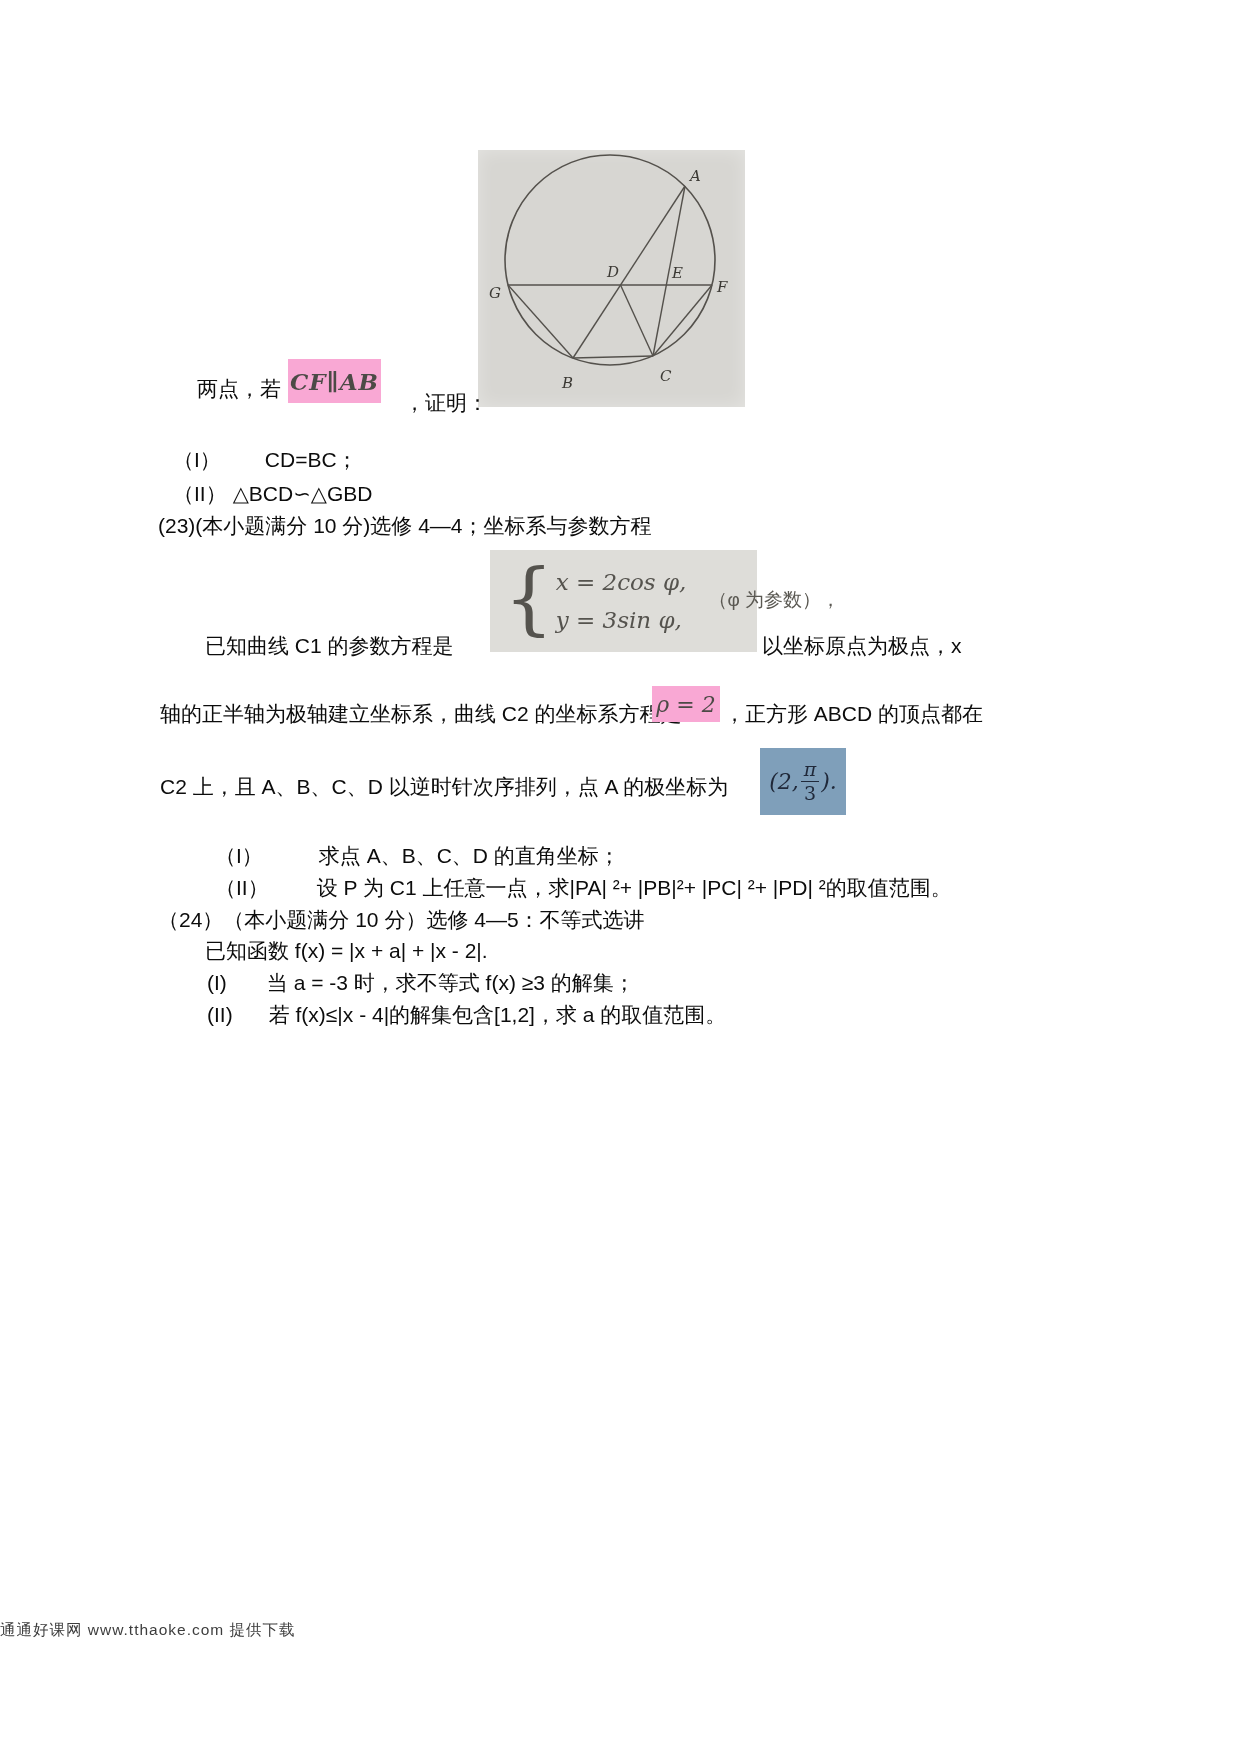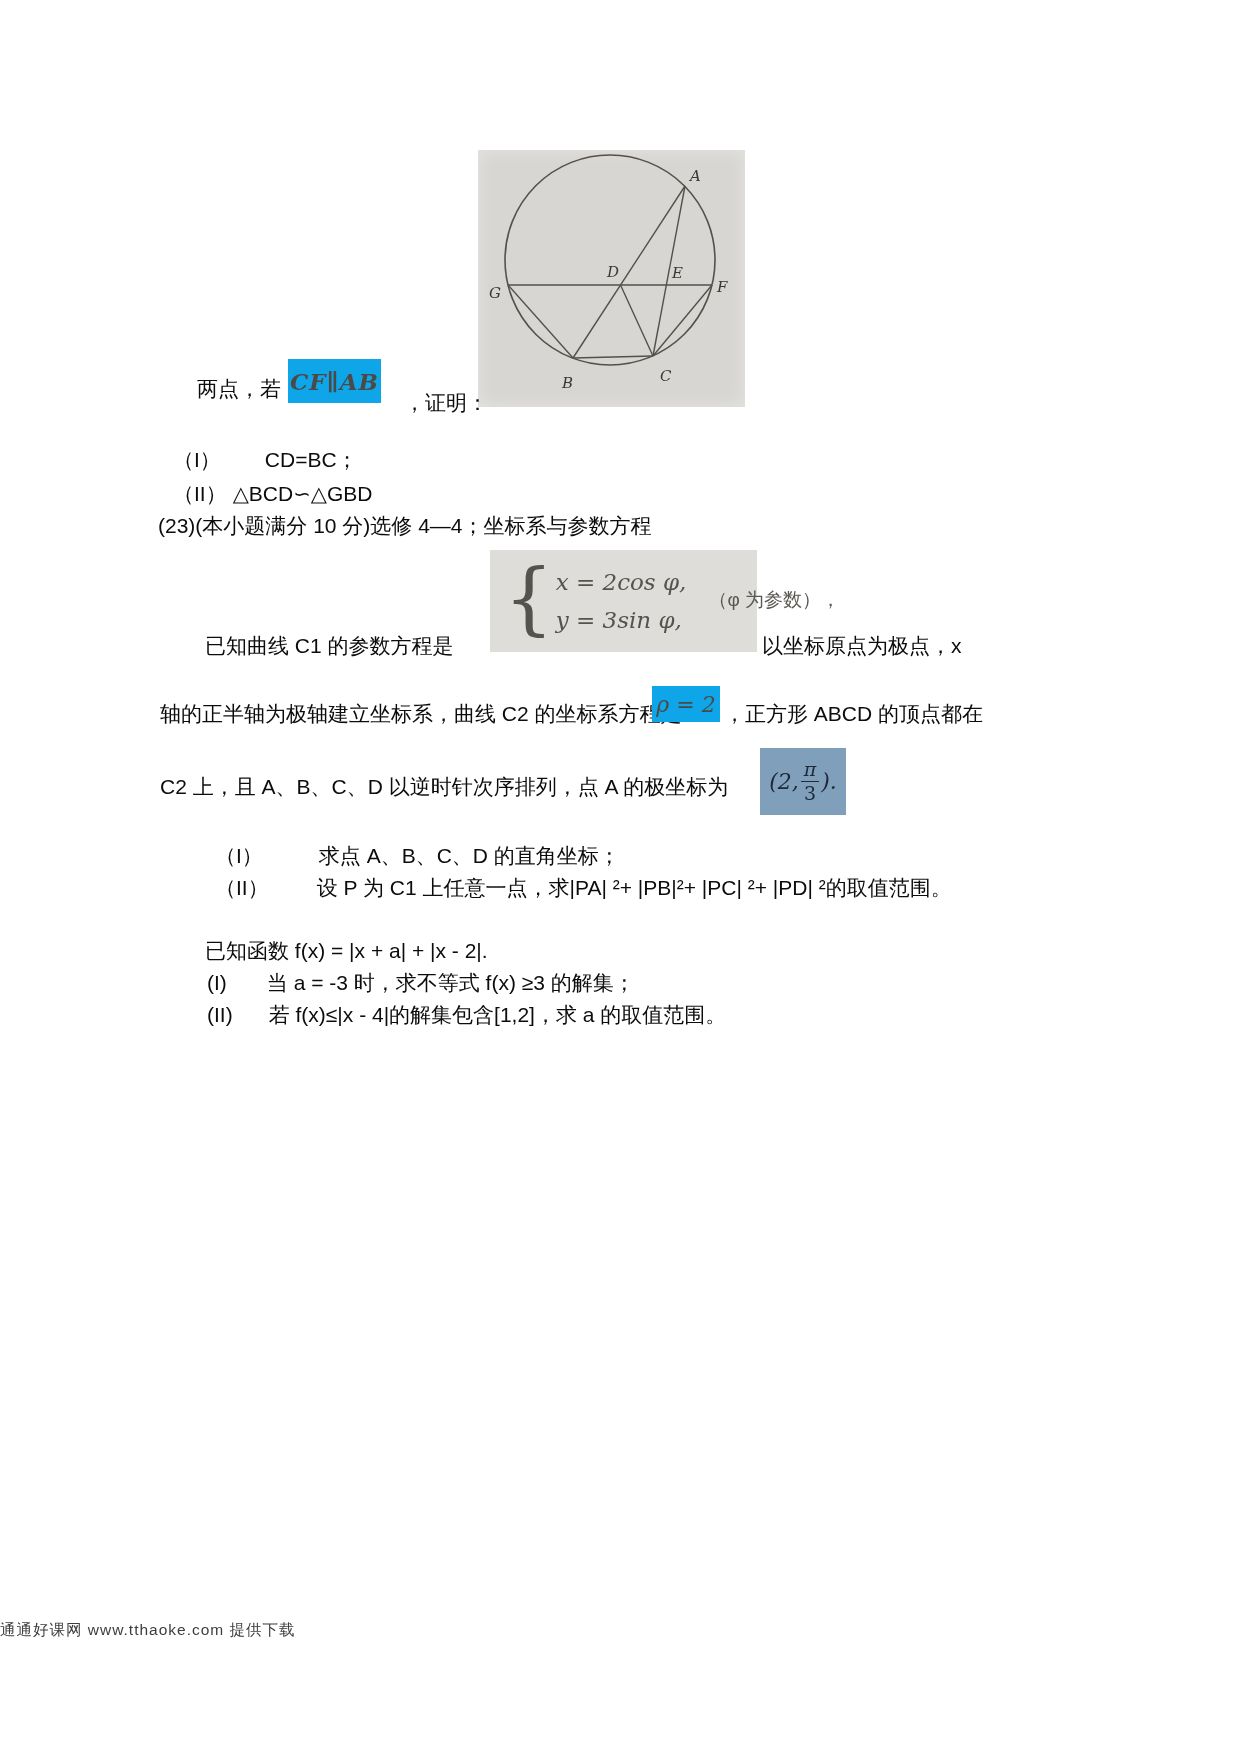--- a/index.html
+++ b/index.html
@@ -15,21 +15,21 @@
   
   .figure-box{
     left:478px;top:150px;width:267px;height:257px;
     background:#d7d6d2;box-shadow:inset 0 0 18px rgba(255,255,255,.35);
   }
   .figure-box svg{display:block;}
   .fig-label{font-family:"DejaVu Serif",serif;font-style:italic;font-size:15px;fill:#3b3934;}
 
   
   .snip{
-    background:#0ea5e9;color:#4c4a46;
+    background:#f9a8d4;color:#4c4a46;
     font-family:"DejaVu Serif",serif;font-style:italic;
     display:flex;align-items:center;justify-content:center;
   }
   .snip-cfab{left:288px;top:359px;width:93px;height:44px;font-size:23px;font-weight:bold;letter-spacing:1px;}
   .snip-rho{left:652px;top:686px;width:68px;height:36px;font-size:22px;}
 
   .snip-param{
     left:490px;top:550px;width:267px;height:102px;background:#deddd9;
     display:flex;align-items:center;padding:0;color:#55534e;
   }
@@ -133,20 +133,21 @@
 
   <div class="abs row t" style="left:215px;top:843px;gap:56px;">
     <span>（I）</span>
     <span>求点 A、B、C、D 的直角坐标；</span>
   </div>
   <div class="abs row t" style="left:215px;top:875px;gap:48px;">
     <span>（II）</span>
     <span>设 P 为 C1 上任意一点，求|PA| ²+ |PB|²+ |PC| ²+ |PD| ²的取值范围。</span>
   </div>
 
+  <div class="abs t" style="left:158px;top:907px;">（24）（本小题满分 10 分）选修 4—5：不等式选讲</div>
   <div class="abs t" style="left:205px;top:938px;">已知函数 f(x) = |x + a| + |x - 2|.</div>
 
   <div class="abs row t" style="left:207px;top:970px;gap:40px;">
     <span>(I)</span>
     <span>当 a = -3 时，求不等式 f(x) ≥3 的解集；</span>
   </div>
   <div class="abs row t" style="left:207px;top:1002px;gap:36px;">
     <span>(II)</span>
     <span>若 f(x)≤|x - 4|的解集包含[1,2]，求 a 的取值范围。</span>
   </div>

